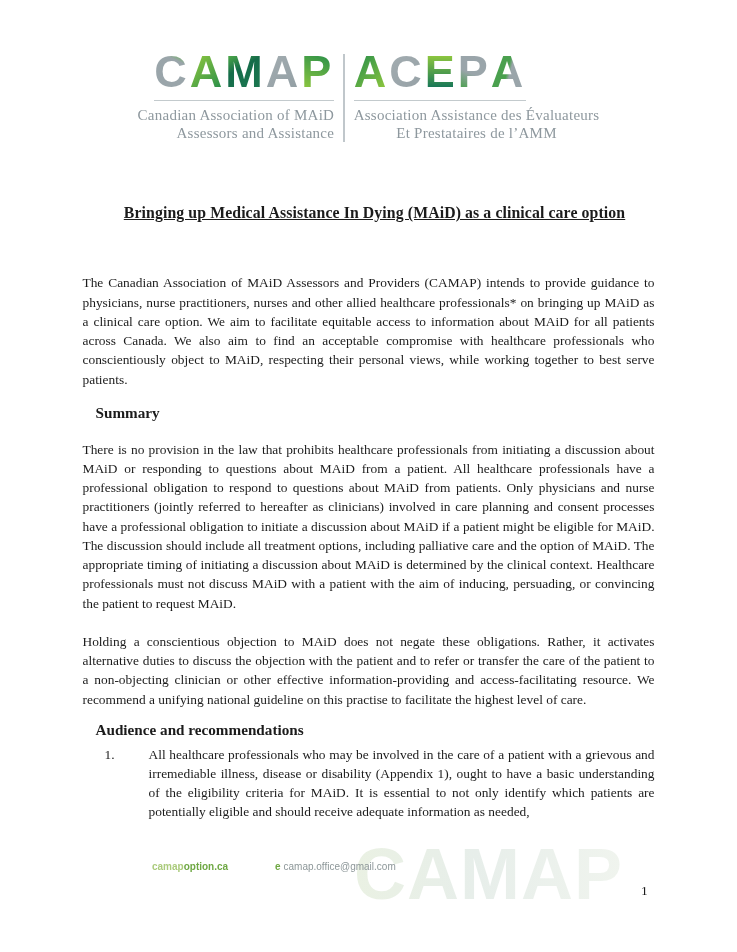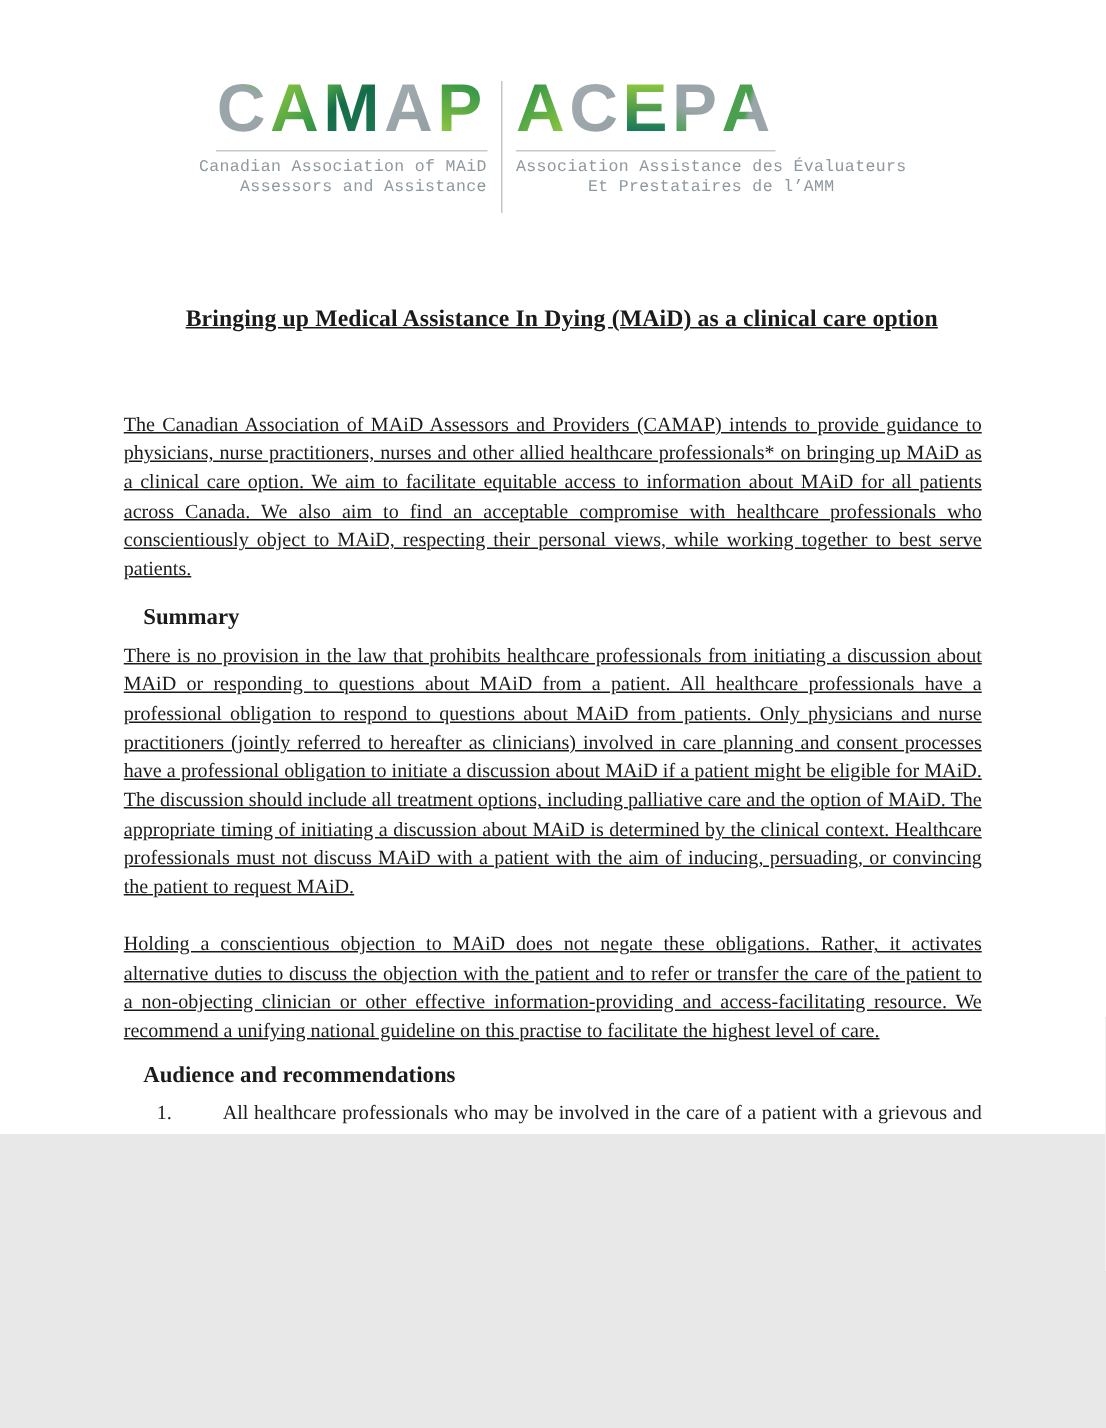--- a/index.html
+++ b/index.html
@@ -1,18 +1,18 @@
 <!DOCTYPE html>
 <html><head>
 <meta charset="utf-8">
 <style>
   html,body{margin:0;padding:0;background:#e8e8e8;}
   .page{
     position:relative;
-    width:737px;height:756px;
+    width:737px;height:952px;
     margin:0 auto;
     background:#ffffff;
     font-family:"Liberation Serif", serif;
     color:#1b1b1b;
     overflow:hidden;
     box-sizing:border-box;
   }
 
   
   .logo-row{display:flex;justify-content:center;align-items:flex-start;padding-top:54px;}
@@ -34,22 +34,22 @@
   .c-a1{background:linear-gradient(135deg,#8dc63f 8%,#2d9149 88%);-webkit-background-clip:text;background-clip:text;}
   .c-m {background:linear-gradient(150deg,#59b449 0%,#156c4a 38%,#1d7a52 100%);-webkit-background-clip:text;background-clip:text;}
   .c-a2{background:linear-gradient(135deg,#a3adb1,#929ea3);-webkit-background-clip:text;background-clip:text;}
   .c-p {background:linear-gradient(205deg,#2d9149 8%,#8dc63f 92%);-webkit-background-clip:text;background-clip:text;}
   .a-a1{background:linear-gradient(135deg,#2d9149 10%,#8dc63f 90%);-webkit-background-clip:text;background-clip:text;}
   .a-c {background:linear-gradient(135deg,#a3adb1,#95a0a5);-webkit-background-clip:text;background-clip:text;}
   .a-e {background:linear-gradient(180deg,#8dc63f 5%,#11735a 95%);-webkit-background-clip:text;background-clip:text;}
   .a-p {background:linear-gradient(205deg,#9aa5aa 55%,#4aa04e 92%);-webkit-background-clip:text;background-clip:text;}
   .a-a2{background:linear-gradient(105deg,#4aa04e 46%,#9aa5aa 54%);-webkit-background-clip:text;background-clip:text;}
   .tagline{
-    font-family:Liberation Mono, monospace;
-    font-size:11px;
+    font-family:Liberation Serif, serif;
+    font-size:15px;
     color:#8e989e;
     line-height:1.22;
     margin-top:5px;
     letter-spacing:0.25px;
   }
   .logo-divider{width:1.5px;background:#c0c7cb;height:88px;margin:0 9px;flex:none;}
 
   
   .doc-title{
     margin:62px auto 0;
@@ -62,21 +62,21 @@
   }
 
   
   .body{
     width:572px;
     margin:51px auto 0;
     font-size:13.4px;
     line-height:1.435;
     text-align:justify;
   }
-  .para{margin:4px 0 13px;text-decoration:underline;}
+  .para{margin:16px 0 13px;}
   .para.gap-after{margin-bottom:19px;}
   .heading{
     font-size:15.2px;
     font-weight:bold;
     text-align:left;
     margin:0 13px 1px;
   }
   .heading.audience{margin-top:0;margin-bottom:4px;}
   .para.tight{margin-bottom:10px;}
   .list-item{display:flex;padding-left:22px;}

